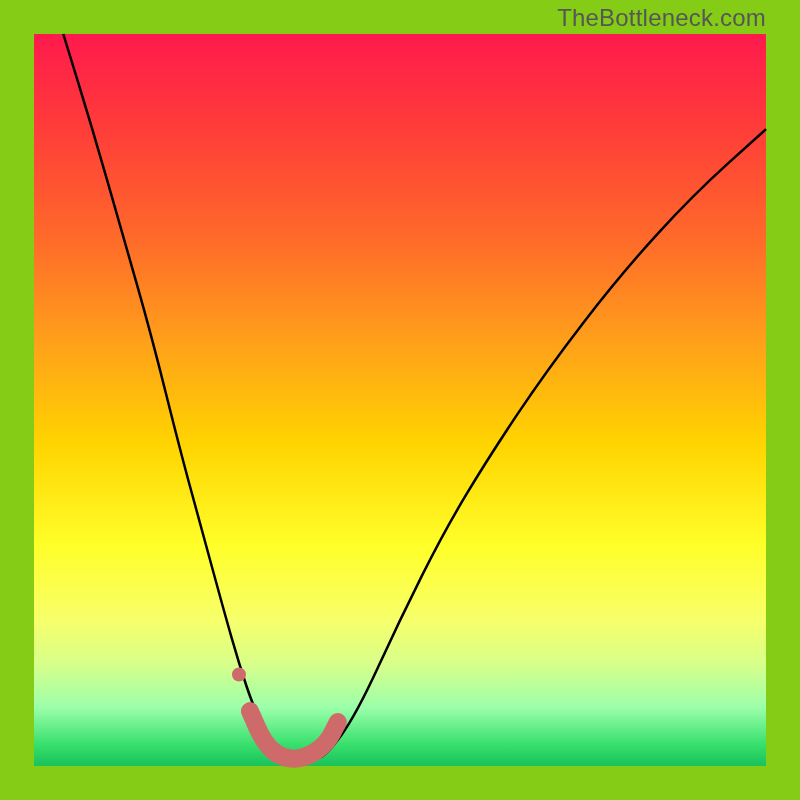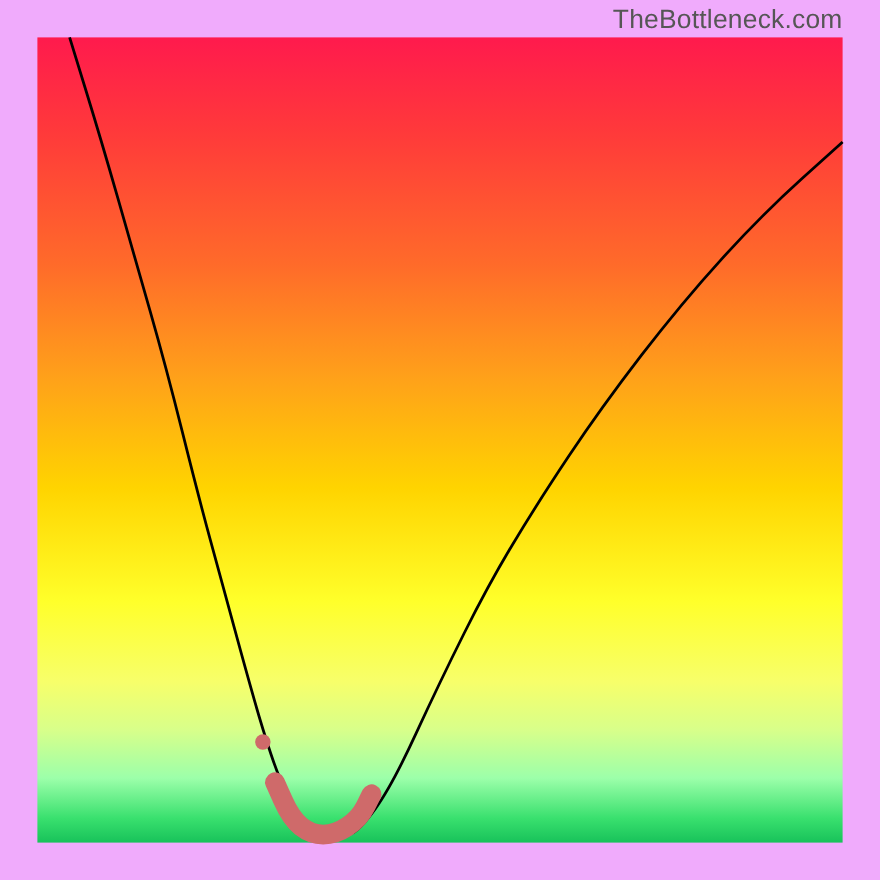--- a/index.html
+++ b/index.html
@@ -10,21 +10,21 @@
     background: #000;
     overflow: hidden;
     font-family: Arial, Helvetica, sans-serif;
   }
   .frame {
     position: absolute;
     top: 0;
     left: 0;
     width: 800px;
     height: 800px;
-    background: #f0abfc;
+    background: #84cc16;
   }
   .plot-area {
     position: absolute;
     background: linear-gradient(to bottom,
       #ff1a4d 0%,
       #ff3a3a 12%,
       #ff6a2a 28%,
       #ffa01a 42%,
       #ffd400 56%,
       #ffff2a 70%,

